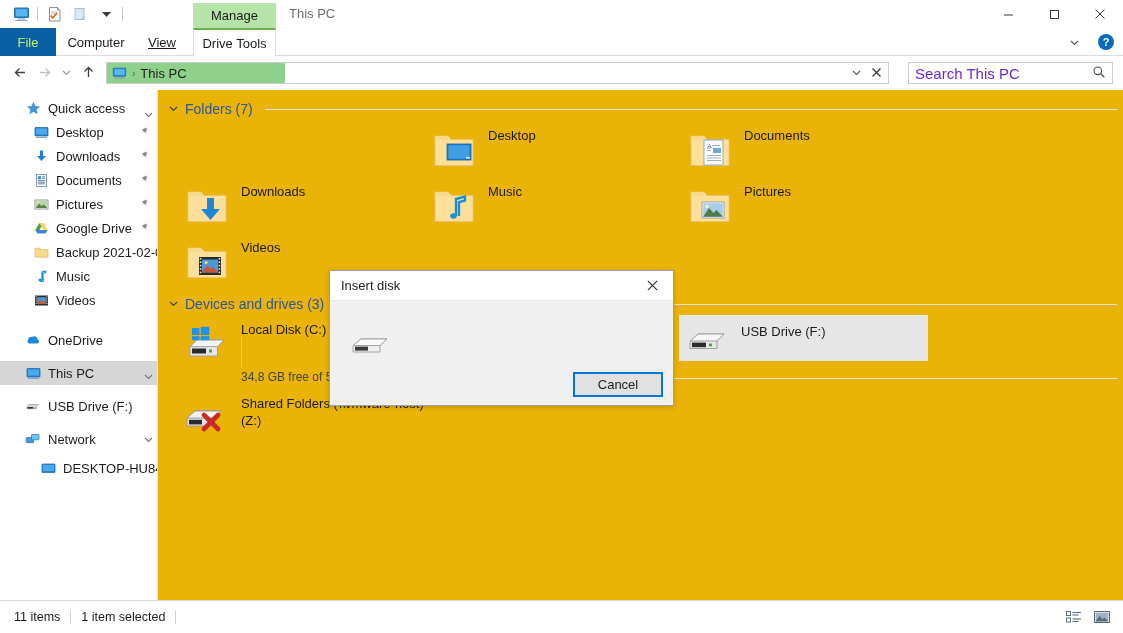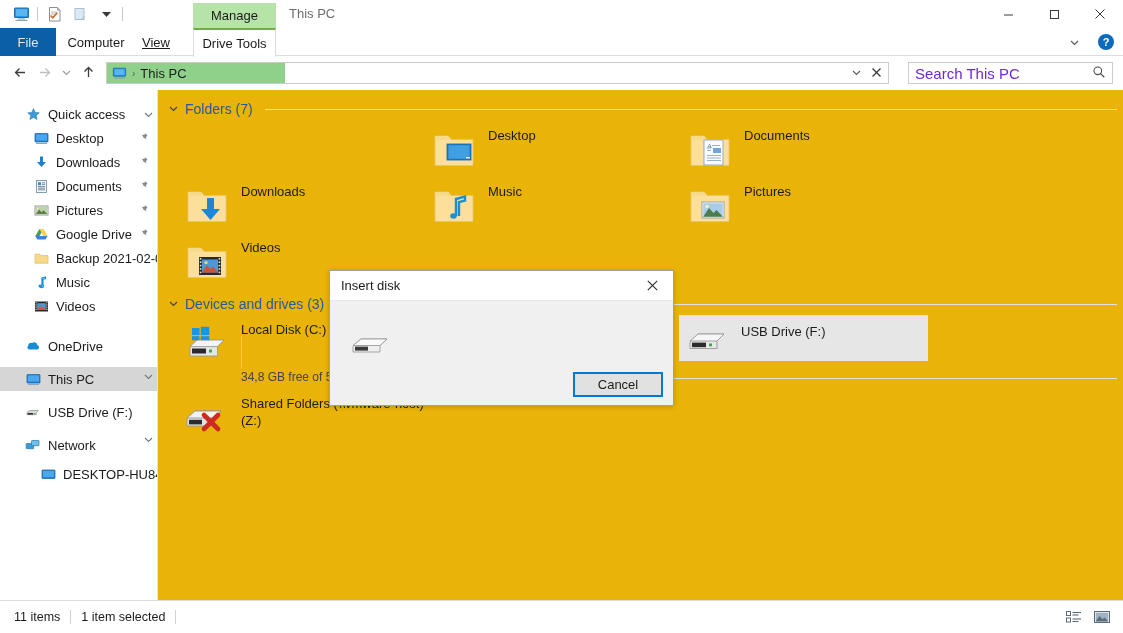--- a/index.html
+++ b/index.html
@@ -37,23 +37,23 @@
 
   
   .ribbon {
     position:absolute; top:28px; left:0; width:1123px; height:28px;
     background:#ffffff; border-bottom:1px solid #dcdcdc;
   }
   .tab {
     position:absolute; top:0; height:28px; display:flex; align-items:center;
     justify-content:center; font-size:13px; color:#1b1b1b;
   }
-  .tab-file { left:0; width:56px; background:#0b5fa5; color:#e5e5e5; height:28px; }
+  .tab-file { left:0; width:56px; background:#0b5fa5; color:#bef264; height:28px; }
   .tab-computer { left:60px; width:72px; }
-  .tab-view { left:134px; width:44px;text-decoration:underline; }
+  .tab-view { left:140px; width:44px;text-decoration:underline; }
   .tab-drivetools {
     left:193px; width:83px; background:#ffffff;
     border-top:2px solid #70ad47; border-left:1px solid #dcdcdc; border-right:1px solid #dcdcdc;
     height:29px;
   }
   .ribbon-right { position:absolute; right:4px; top:0; height:28px; display:flex; align-items:center; gap:4px; }
   .ribbon-chev { width:30px; height:26px; display:flex; align-items:center; justify-content:center; }
   .help-btn { width:26px; height:26px; display:flex; align-items:center; justify-content:center; }
 
   
@@ -284,21 +284,21 @@
     <span>
       <svg width="14" height="14" viewBox="0 0 14 14">
         <circle cx="5.8" cy="5.8" r="3.8" fill="none" stroke="#4a4a4a" stroke-width="1.1"></circle>
         <line x1="8.6" y1="8.6" x2="12.3" y2="12.3" stroke="#4a4a4a" stroke-width="1.3"></line>
       </svg>
     </span>
   </div>
 
   <div class="navpane">
 
-    <div class="nav-item" style="padding-left:25px; margin-top:12px;">
+    <div class="nav-item" style="padding-left:25px; margin-top:6px;">
       <span class="ico">
         <svg width="15" height="15" viewBox="0 0 15 15">
           <path d="M7.5 1.6 L9.2 5.4 L13.3 5.8 L10.2 8.5 L11.1 12.5 L7.5 10.4 L3.9 12.5 L4.8 8.5 L1.7 5.8 L5.8 5.4 Z" fill="#3d9ad4" stroke="#2f80b5" stroke-width="0.6"></path>
         </svg>
       </span>
       <span>Quick access</span>
     </div>
 
     <div class="nav-item" style="padding-left:33px;">
       <span class="ico">

